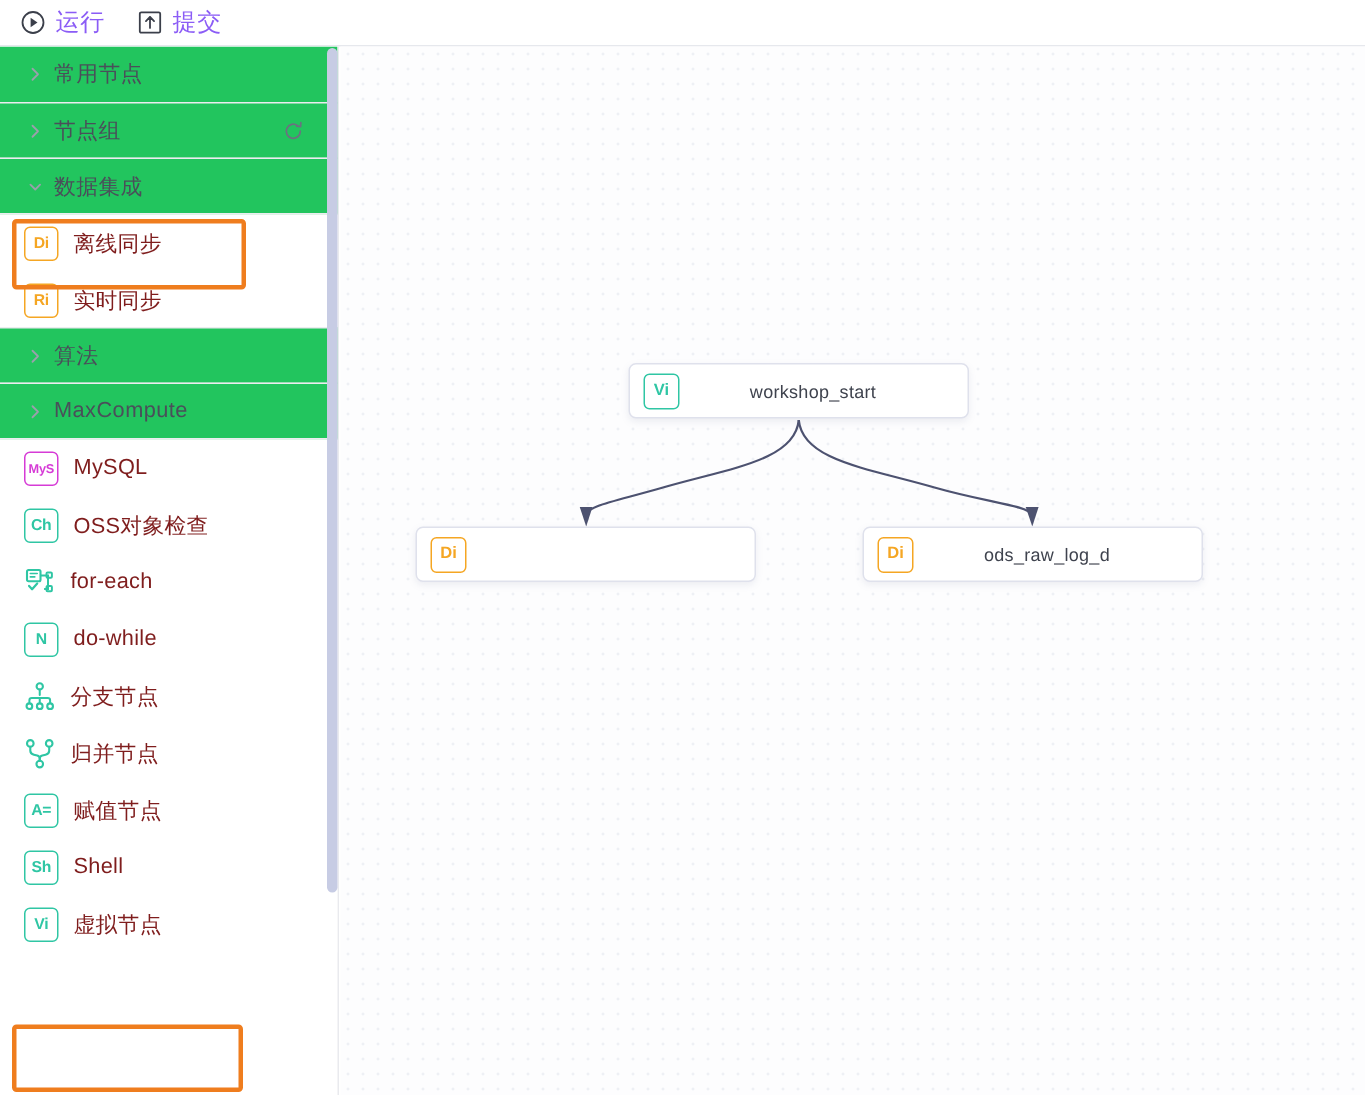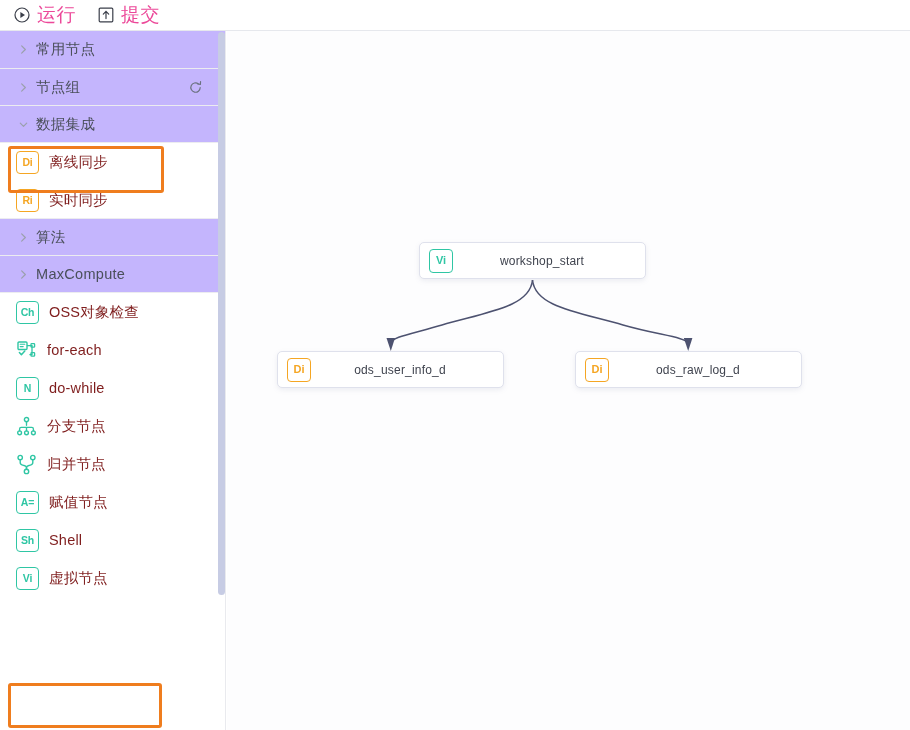--- a/index.html
+++ b/index.html
@@ -11,31 +11,31 @@
   }
   #app{position:relative;width:910px;height:730px;}
 
   
   .toolbar{
     position:absolute;left:0;top:0;width:910px;height:31px;
     background:#ffffff;border-bottom:1px solid #e6e8ed;
     display:flex;align-items:center;gap:22px;padding-left:14px;box-sizing:border-box;
   }
   .tb-btn{display:flex;align-items:center;gap:7px;cursor:pointer;height:31px;}
-  .tb-label{font-size:19px;color:#ec4899;letter-spacing:.5px;}
+  .tb-label{font-size:16px;color:#8b5cf6;letter-spacing:.5px;}
   .tb-ico{width:16px;height:16px;display:block;}
 
   
   .sidebar{
     position:absolute;left:0;top:31px;width:226px;height:699px;
     background:#ffffff;border-right:1px solid #e9eaee;box-sizing:border-box;
     overflow:hidden;
   }
   .grp{
-    height:38px;display:flex;align-items:center;background:#c4b5fd;
+    height:38px;display:flex;align-items:center;background:#22c55e;
     border-bottom:1px solid #ececf0;border-top:1px solid #ececf0;
     box-sizing:border-box;cursor:pointer;margin-top:-1px;
   }
   .grp .chev{
     width:26px;display:flex;align-items:center;justify-content:center;
     margin-left:10px;color:#9aa0ab;font-size:13px;
   }
   .grp .gl{font-size:14.5px;color:#4a4f5a;letter-spacing:.3px;}
   .grp .refresh{margin-left:auto;margin-right:22px;color:#6b7280;display:flex;}
 
@@ -170,20 +170,24 @@
     <div class="grp">
       <span class="chev">
         <svg viewBox="0 0 12 12" width="11" height="11">
             <path d="M4 2 L8 6 L4 10" fill="none" stroke="#9aa0ab" stroke-width="1.3" stroke-linecap="round" stroke-linejoin="round"></path>
           </svg>
       </span>
       <span class="gl">MaxCompute</span>
     </div>
 
 
+    <div class="row">
+      <span class="badge pink">MyS</span>
+      <span class="rl">MySQL</span>
+    </div>
 
 
     <div class="row">
       <span class="badge">Ch</span>
       <span class="rl">OSS对象检查</span>
     </div>
 
     <div class="row">
       <span class="svgico">
         <svg viewBox="0 0 21 21" width="21" height="21">
@@ -263,21 +267,20 @@
       <path d="M456.8 307 L461.2 320 L465.4 307 Z" fill="#4d5270"></path>
     </svg>
 
     <div class="node" style="left:192px;top:211px;width:227px;">
       <span class="nbadge">Vi</span>
       <span class="ntext">workshop_start</span>
     </div>
 
     <div class="node" style="left:50px;top:320px;width:227px;">
       <span class="nbadge orange">Di</span>
-      <span class="ntext">ods_user_info_d</span>
     </div>
 
     <div class="node" style="left:348px;top:320px;width:227px;">
       <span class="nbadge orange">Di</span>
       <span class="ntext">ods_raw_log_d</span>
     </div>
 
   </div>
 
 </div>

